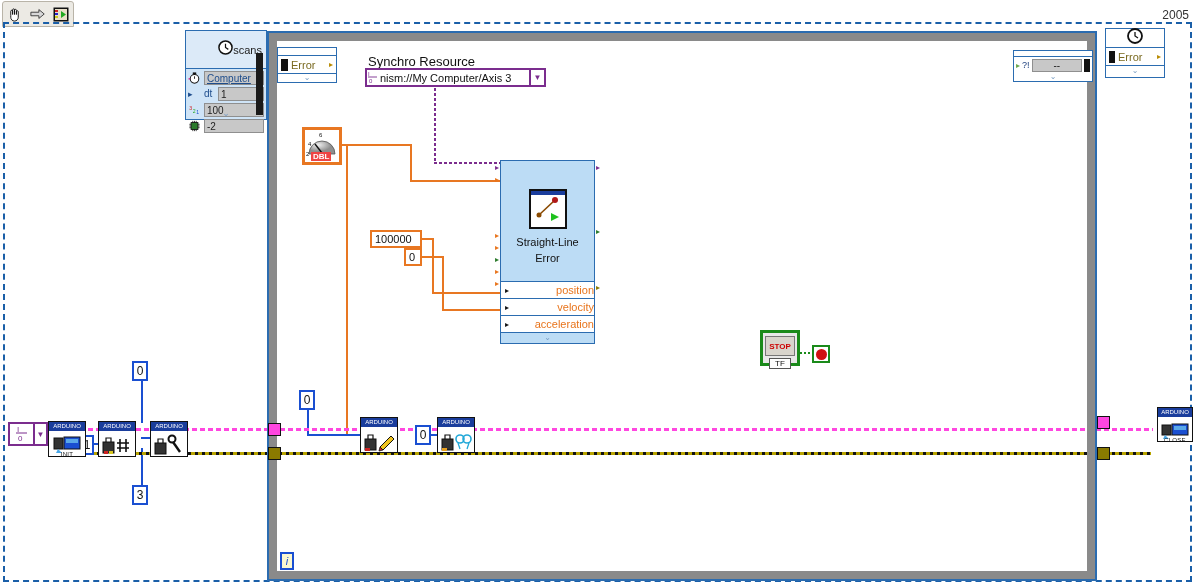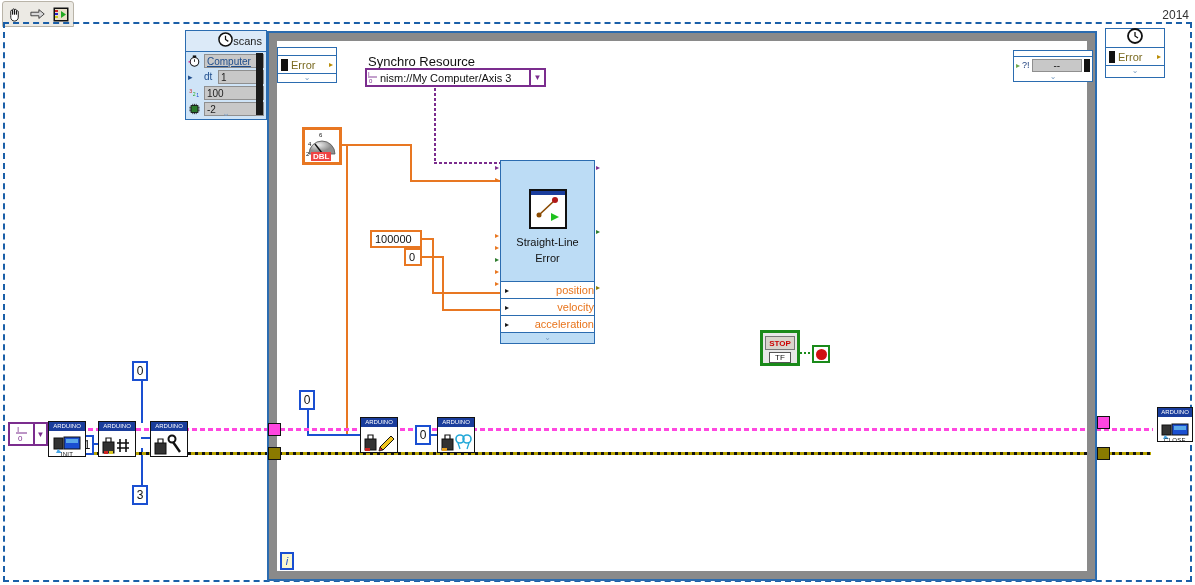--- a/index.html
+++ b/index.html
@@ -36,21 +36,21 @@
     font-size:12px; color:#333;
   }
 
   
   #timing-node {
     left:185px; top:30px; width:82px; height:90px;
     background:#cfe4f7;
     border:1px solid #2b6cb0;
   }
   #timing-node .tn-head {
-    height:21px; display:flex; align-items:center; justify-content:flex-end;
+    height:38px; display:flex; align-items:center; justify-content:flex-end;
     gap:0; padding-right:4px;
     border-bottom:1px solid #2b6cb0;
     background:#dceaf8;
   }
   #timing-node .tn-head .lbl { font-size:11px; color:#222; }
   #timing-node .tn-rows { padding:1px 2px; }
   .tn-row {
     display:flex; align-items:center; height:15px; margin-bottom:1px;
   }
   .tn-row .tn-ico { width:16px; font-size:9px; color:#1e4d8c; display:flex; align-items:center; }
@@ -190,21 +190,21 @@
   .slm-term .st-lbl { flex:1; text-align:right; font-size:11px; color:#e8741c; }
   #slm-vi .slm-chev { height:11px; background:#bcdcf5; border-top:1px solid #2b6cb0; text-align:center; font-size:8px; color:#7a9ec4; line-height:10px; }
   .slm-pin { position:absolute; font-size:8px; line-height:6px; }
 
   
   #stop-control {
     left:760px; top:330px; width:40px; height:36px;
     border:3px solid #1a8a1a; background:#e8e8e8;
   }
   #stop-control .sc-btn {
-    margin:3px auto 0 auto; width:30px; height:14px;
+    margin:3px auto 0 auto; width:30px; height:20px;
     border:1px solid #777; background:#d8d4cc;
     font-size:8px; color:#cc0000; font-weight:bold;
     display:flex; align-items:center; justify-content:center;
   }
   #stop-control .sc-tf {
     margin:2px auto 0 auto; width:22px; height:11px;
     border:1px solid #555; background:#ffffff;
     font-size:8px; color:#111; text-align:center; line-height:10px;
   }
   #loop-stop-term {
@@ -291,21 +291,21 @@
       <rect x="0.5" y="0.5" width="15" height="14" fill="#111"></rect>
       <rect x="2" y="2" width="12" height="11" fill="#e8e0c8"></rect>
       <rect x="2" y="3" width="3" height="2" fill="#cc2222"></rect>
       <rect x="2" y="6" width="3" height="2" fill="#2222cc"></rect>
       <rect x="2" y="9" width="3" height="2" fill="#cccc22"></rect>
       <path d="M8 4l5 3.5L8 11z" fill="#22aa22"></path>
     </svg>
   </span>
 </div>
 
-<div class="abs" id="version-label">2014</div>
+<div class="abs" id="version-label">2005</div>
 
 <div class="abs" id="diagram-boundary"></div>
 
 <div class="wire w-purple-dash abs" style="left:434px; top:88px; width:2px; height:75px;"></div>
 <div class="wire w-purple abs" style="left:434px; top:162px; width:68px; height:2px; background:repeating-linear-gradient(90deg,#7b2d8e 0 3px,transparent 3px 5px);"></div>
 
 <div class="wire w-orange abs" style="left:342px; top:144px; width:70px; height:2px;"></div>
 <div class="wire w-orange abs" style="left:346px; top:144px; width:2px; height:292px;"></div>
 <div class="wire w-orange abs" style="left:346px; top:434px; width:20px; height:2px;"></div>
 <div class="wire w-orange abs" style="left:410px; top:146px; width:2px; height:36px;"></div>

